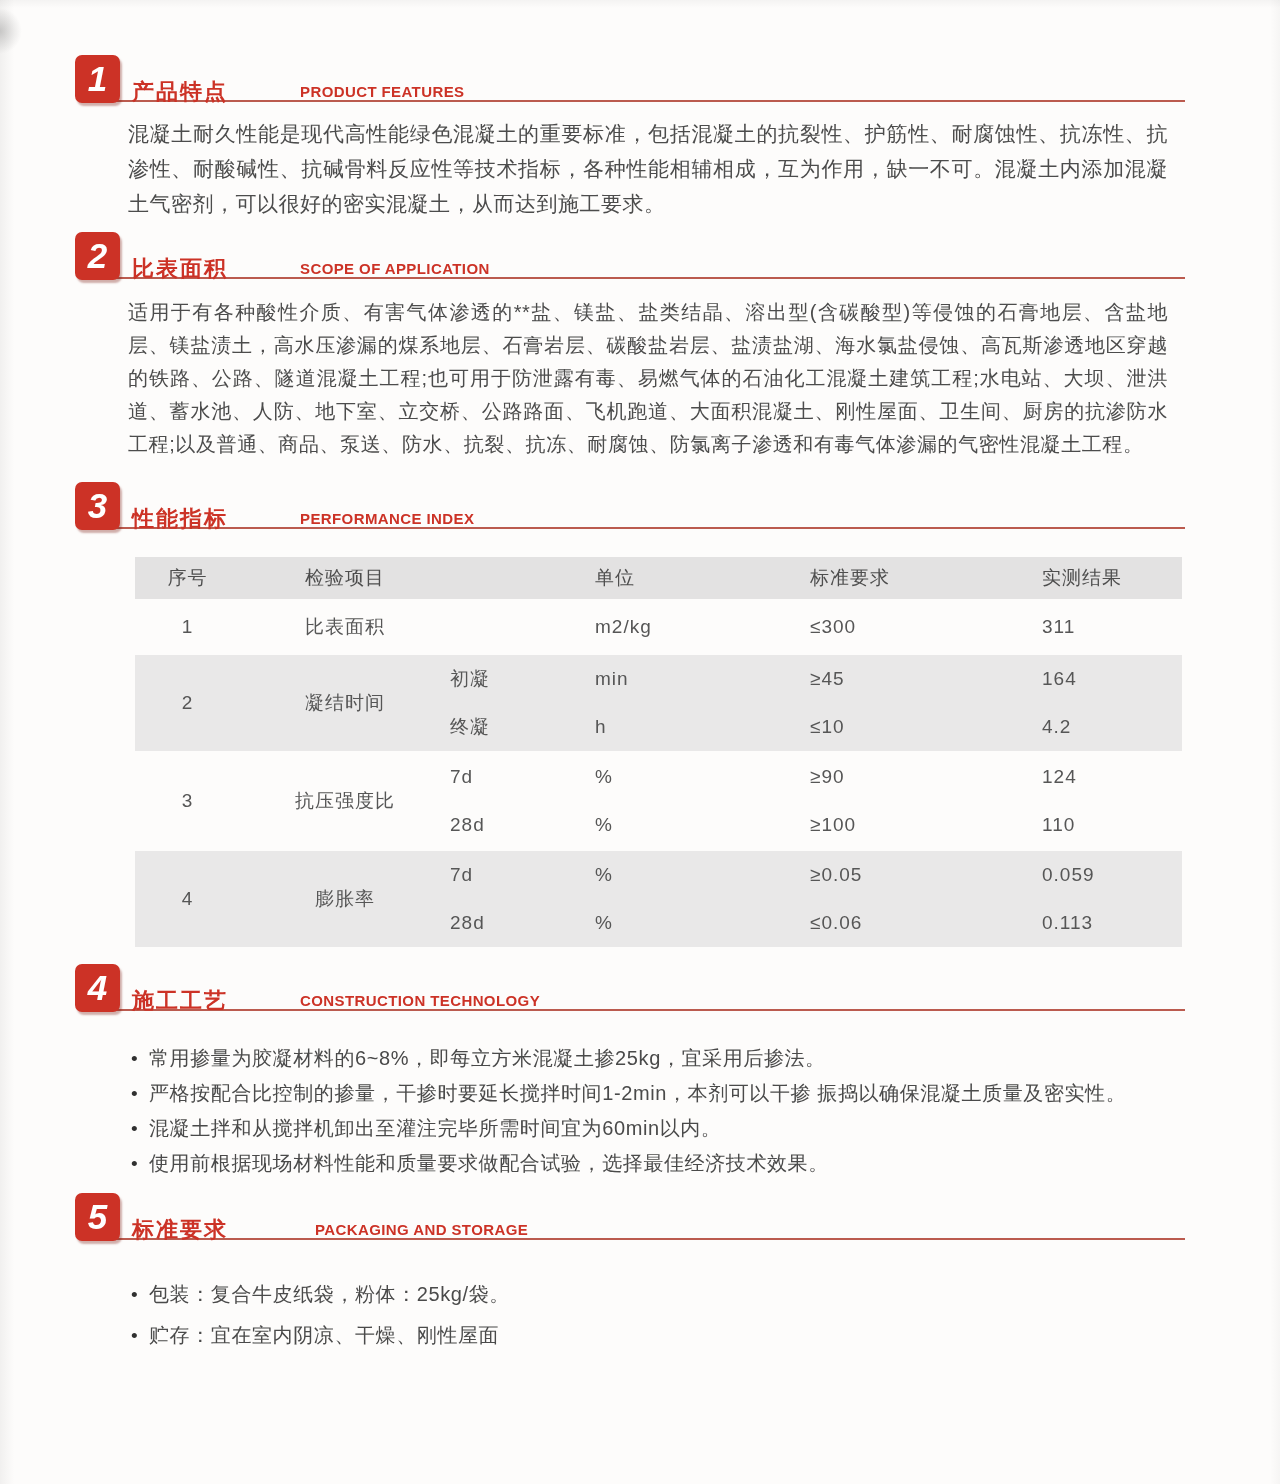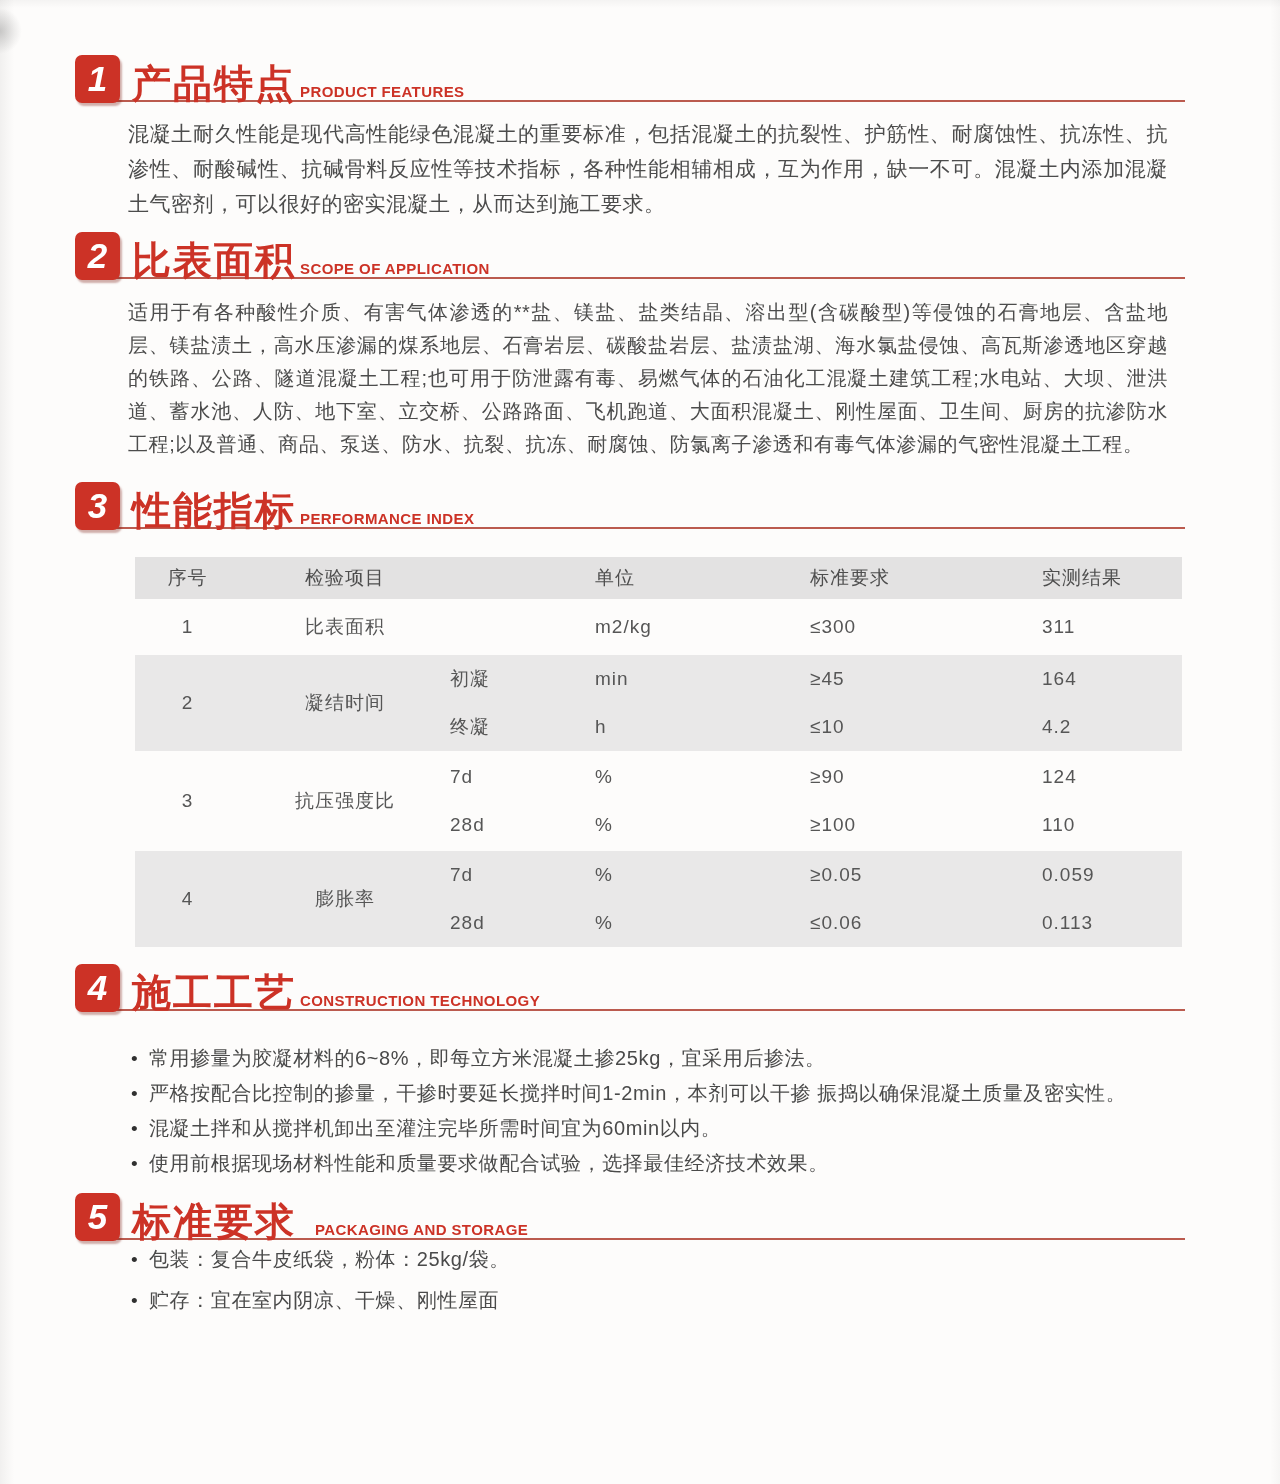--- a/index.html
+++ b/index.html
@@ -36,21 +36,21 @@
   }
   .num {
     position:absolute; left:0; top:0; width:45px; height:48px; z-index:1;
     background:#cc3226; color:#ffffff; border-radius:7px;
     font-size:35px; font-weight:bold; font-style:italic;
     display:flex; align-items:center; justify-content:center;
     box-shadow:2px 3px 2px rgba(125,30,20,0.35);
   }
   .tzh {
     position:absolute; left:57px; bottom:2px;
-    color:#cc3226; font-size:39px; font-weight:bold; letter-spacing:2px;
+    color:#cc3226; font-size:22px; font-weight:bold; letter-spacing:2px;
     line-height:1;
   }
   .ten {
     position:absolute; bottom:6px;
     color:#cc3226; font-size:15px; font-weight:bold; letter-spacing:0.4px;
     line-height:1;
   }
   .ten-1 { left:225px; } .ten-2 { left:225px; } .ten-3 { left:225px; }
   .ten-4 { left:225px; } .ten-5 { left:225px;margin-left:15px; }
 
@@ -75,21 +75,21 @@
   .tcell {
     display:flex; align-items:center; color:#565656; font-size:19px;
     letter-spacing:1px; padding-right:6px;
   }
   .tcell.center { justify-content:center; text-align:center; padding-right:0; }
   .thead .tcell { color:#4e4e4e; }
 
   
   .bullets { list-style:none; margin-left:55px; width:1040px; }
   .bullets-4 { margin-top:28px; }
-  .bullets-5 { }
+  .bullets-5 { margin-top:35px; }
   .bullet-item {
     position:relative; padding-left:19px; color:#4a4a4a;
     font-size:20px; line-height:33px; letter-spacing:0.6px;
     text-align:justify; margin-bottom:2px;
   }
   .bullets-5 .bullet-item { margin-bottom:8px; }
   .bullet-item::before {
     content:"\2022"; position:absolute; left:1px; top:0;
     font-size:19px; line-height:33px; color:#303030;
   }

